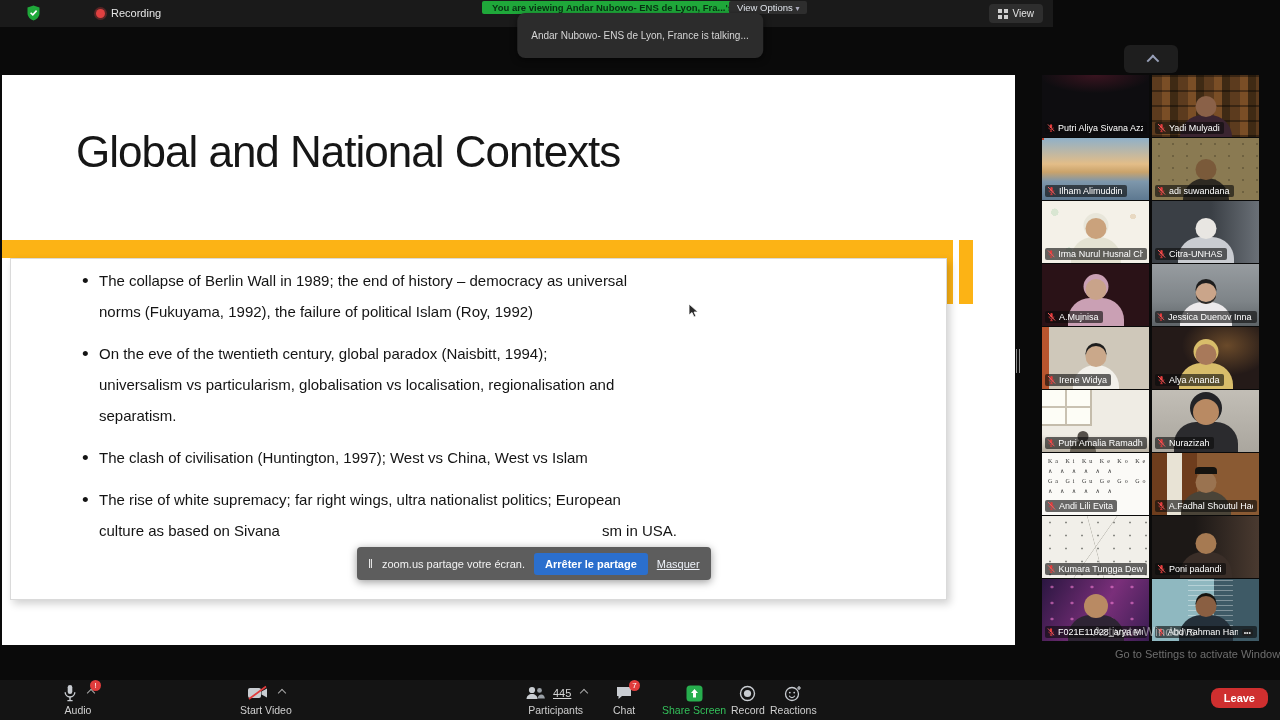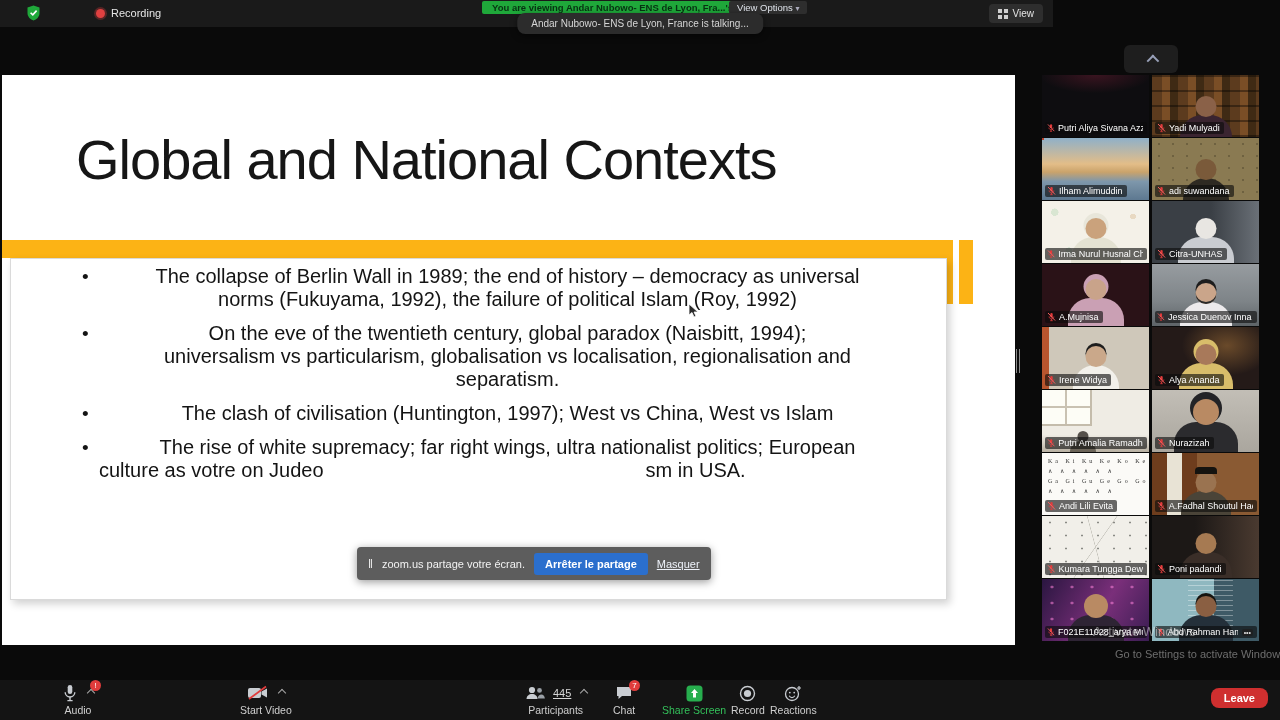--- a/index.html
+++ b/index.html
@@ -8,37 +8,37 @@
   #stage{position:relative;width:1280px;height:720px;background:#0a0a0a;overflow:hidden;}
 
   
   #topbar{position:absolute;left:0;top:0;width:1053px;height:27px;background:#1a1a1a;z-index:30;}
   .shield{position:absolute;left:26px;top:5px;}
   .rec-dot{position:absolute;left:96px;top:9px;width:9px;height:9px;border-radius:50%;background:#e04040;box-shadow:0 0 0 2px rgba(224,64,64,.3);}
   .rec-label{position:absolute;left:111px;top:7px;font-size:11px;color:#e6e6e6;}
   .view-banner{position:absolute;left:482px;top:1px;height:13px;background:#1fa83a;color:#073312;font-size:9.5px;font-weight:bold;line-height:13px;padding:0 10px;border-radius:2px;white-space:nowrap;}
   .view-options{position:absolute;left:729px;top:1px;height:13px;background:#2e2e2e;color:#dfe3ea;font-size:9.5px;line-height:13px;padding:0 8px;border-radius:2px;white-space:nowrap;}
   .view-options .chev{font-size:8px;color:#aab;}
-  .talking-toast{position:absolute;left:640px;top:13px;transform:translateX(-50%);background:#2c2c2c;color:#d6d6d6;font-size:10px;padding:5px 14px;border-radius:8px;white-space:nowrap;box-shadow:0 2px 6px rgba(0,0,0,.5);}
+  .talking-toast{position:absolute;left:640px;top:13px;transform:translateX(-50%);background:#2c2c2c;color:#d6d6d6;font-size:10px;padding:17px 14px;border-radius:8px;white-space:nowrap;box-shadow:0 2px 6px rgba(0,0,0,.5);}
   .view-btn{position:absolute;right:10px;top:4px;height:19px;background:#2e2e2e;color:#e4e4e4;font-size:10px;line-height:19px;padding:0 9px;border-radius:4px;display:flex;align-items:center;gap:5px;}
   .grid-ic{display:inline-block;width:10px;height:10px;background:
     linear-gradient(#cfcfcf,#cfcfcf) 0 0/4px 4px no-repeat,
     linear-gradient(#cfcfcf,#cfcfcf) 6px 0/4px 4px no-repeat,
     linear-gradient(#cfcfcf,#cfcfcf) 0 6px/4px 4px no-repeat,
     linear-gradient(#cfcfcf,#cfcfcf) 6px 6px/4px 4px no-repeat;}
 
   
   #slide{position:absolute;left:2px;top:75px;width:1013px;height:570px;background:#fff;z-index:5;}
-  .slide-title{position:absolute;left:74px;top:52px;font-size:56px;letter-spacing:-1px;color:#161616;white-space:nowrap;}
+  .slide-title{position:absolute;left:74px;top:52px;font-size:44px;letter-spacing:-1px;color:#161616;white-space:nowrap;}
   .hband{position:absolute;left:0;top:165px;width:951px;height:18px;background:#fcb315;}
   .vbarA{position:absolute;left:939px;top:183px;width:12px;height:46px;background:#fcb315;}
   .vbarB{position:absolute;left:957px;top:165px;width:14px;height:64px;background:#fcb315;}
   .textbox{position:absolute;left:8px;top:183px;width:937px;height:342px;background:#fff;border:1px solid #dadada;box-shadow:3px 4px 8px rgba(0,0,0,.18);padding:6px 30px 0 88px;}
   .textbox ul{margin:0;padding:0;list-style:none;}
-  .textbox li{position:relative;font-size:20px;line-height:23px;color:#141414;margin-bottom:11px;white-space:pre-wrap;text-align:center;}
+  .textbox li{position:relative;font-size:15px;line-height:31px;color:#141414;margin-bottom:11px;white-space:pre-wrap;}
   .textbox li::before{content:"•";position:absolute;left:-17px;top:0;font-size:19px;color:#141414;}
   .frag-line{display:flex;white-space:pre;}
   .frag-gap{display:inline-block;width:322px;}
   .cursor{position:absolute;left:686px;top:228px;z-index:6;}
 
   
   .share-toast{position:absolute;left:357px;top:547px;height:33px;background:#5d5d5d;border-radius:4px;display:flex;align-items:center;gap:9px;padding:0 11px;z-index:20;box-shadow:0 2px 8px rgba(0,0,0,.4);}
   .share-toast .pause{color:#efefef;font-size:12px;}
   .share-toast .msg{color:#f2f2f2;font-size:11px;white-space:nowrap;}
   .stop-share-btn{background:#2b6fcd;color:#fff;font-size:11px;font-weight:bold;padding:5px 11px;border-radius:3px;white-space:nowrap;border:none;}
@@ -149,21 +149,21 @@
     <div class="vbarA"></div>
     <div class="vbarB"></div>
     <div class="textbox">
       <ul>
         <li>The collapse of Berlin Wall in 1989; the end of history – democracy as universal
 norms (Fukuyama, 1992), the failure of political Islam (Roy, 1992)</li>
         <li>On the eve of the twentieth century, global paradox (Naisbitt, 1994);
 universalism vs particularism, globalisation vs localisation, regionalisation and
 separatism.</li>
         <li>The clash of civilisation (Huntington, 1997); West vs China, West vs Islam</li>
-        <li><span>The rise of white supremacy; far right wings, ultra nationalist politics; European</span><span class="frag-line"><span>culture as votre on Judeo</span><span class="frag-gap"></span><span>sm in USA.</span></span></li>
+        <li><span>The rise of white supremacy; far right wings, ultra nationalist politics; European</span><span class="frag-line"><span>culture as based on Sivana</span><span class="frag-gap"></span><span>sm in USA.</span></span></li>
       </ul>
     </div>
     <span class="cursor">
       <svg width="12" height="16" viewBox="0 0 12 16">
           <path d="M1 1 L1 12 L4 9.5 L6 14 L8 13.2 L6 9 L10 9 Z" fill="#2a2a2a" stroke="#fff" stroke-width="0.8"></path>
         </svg>
     </span>
   </div>
 
   <div class="share-toast">

